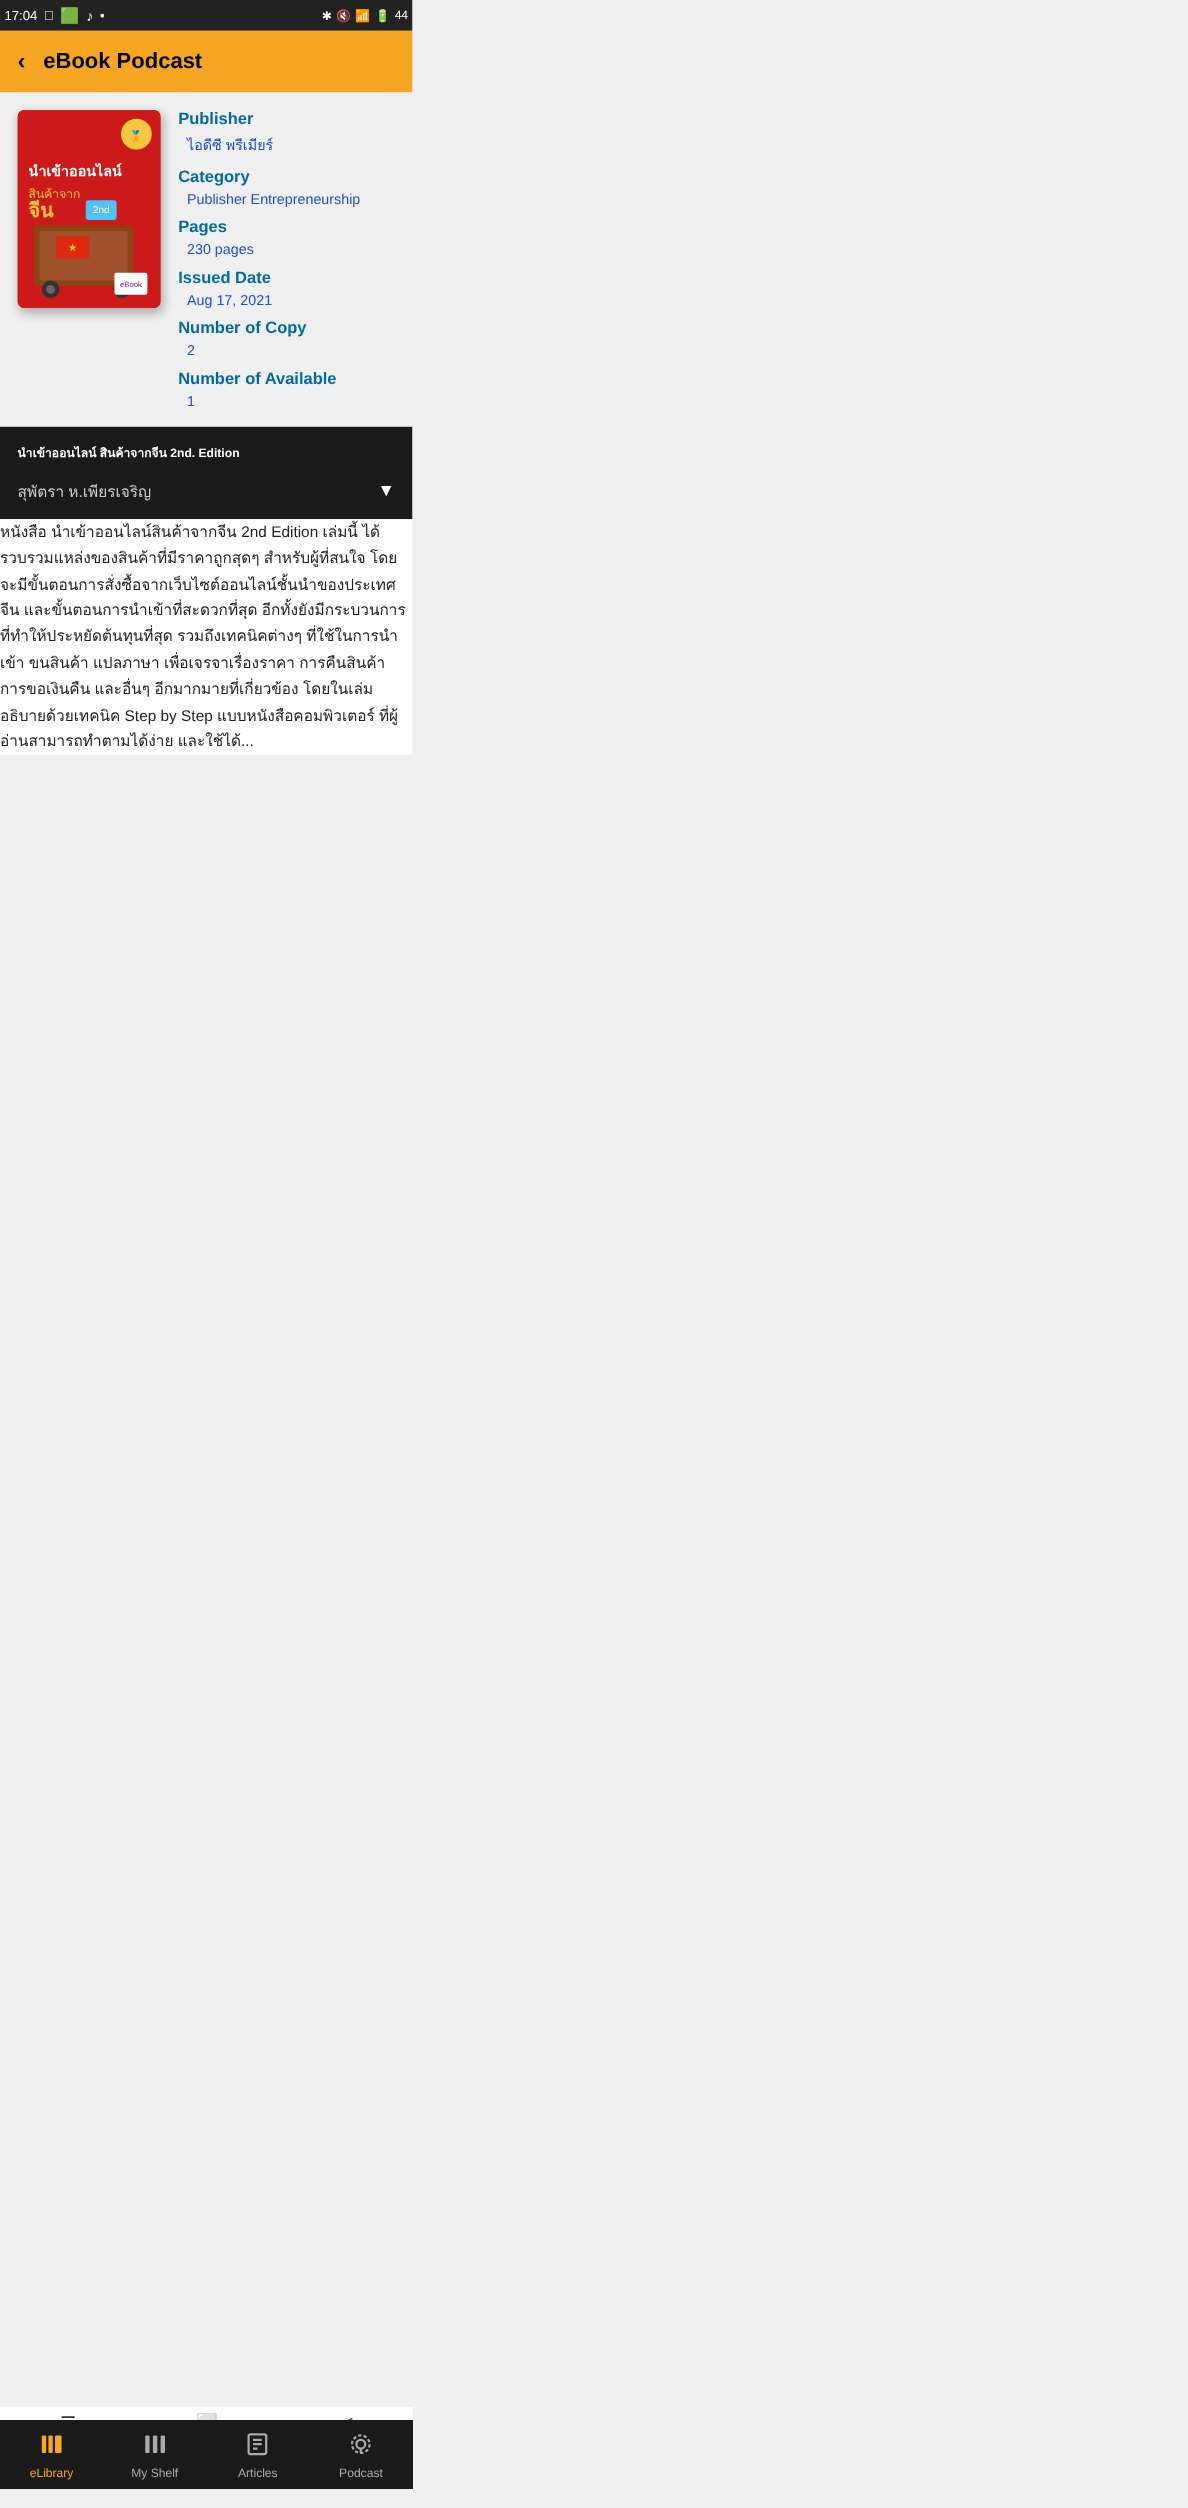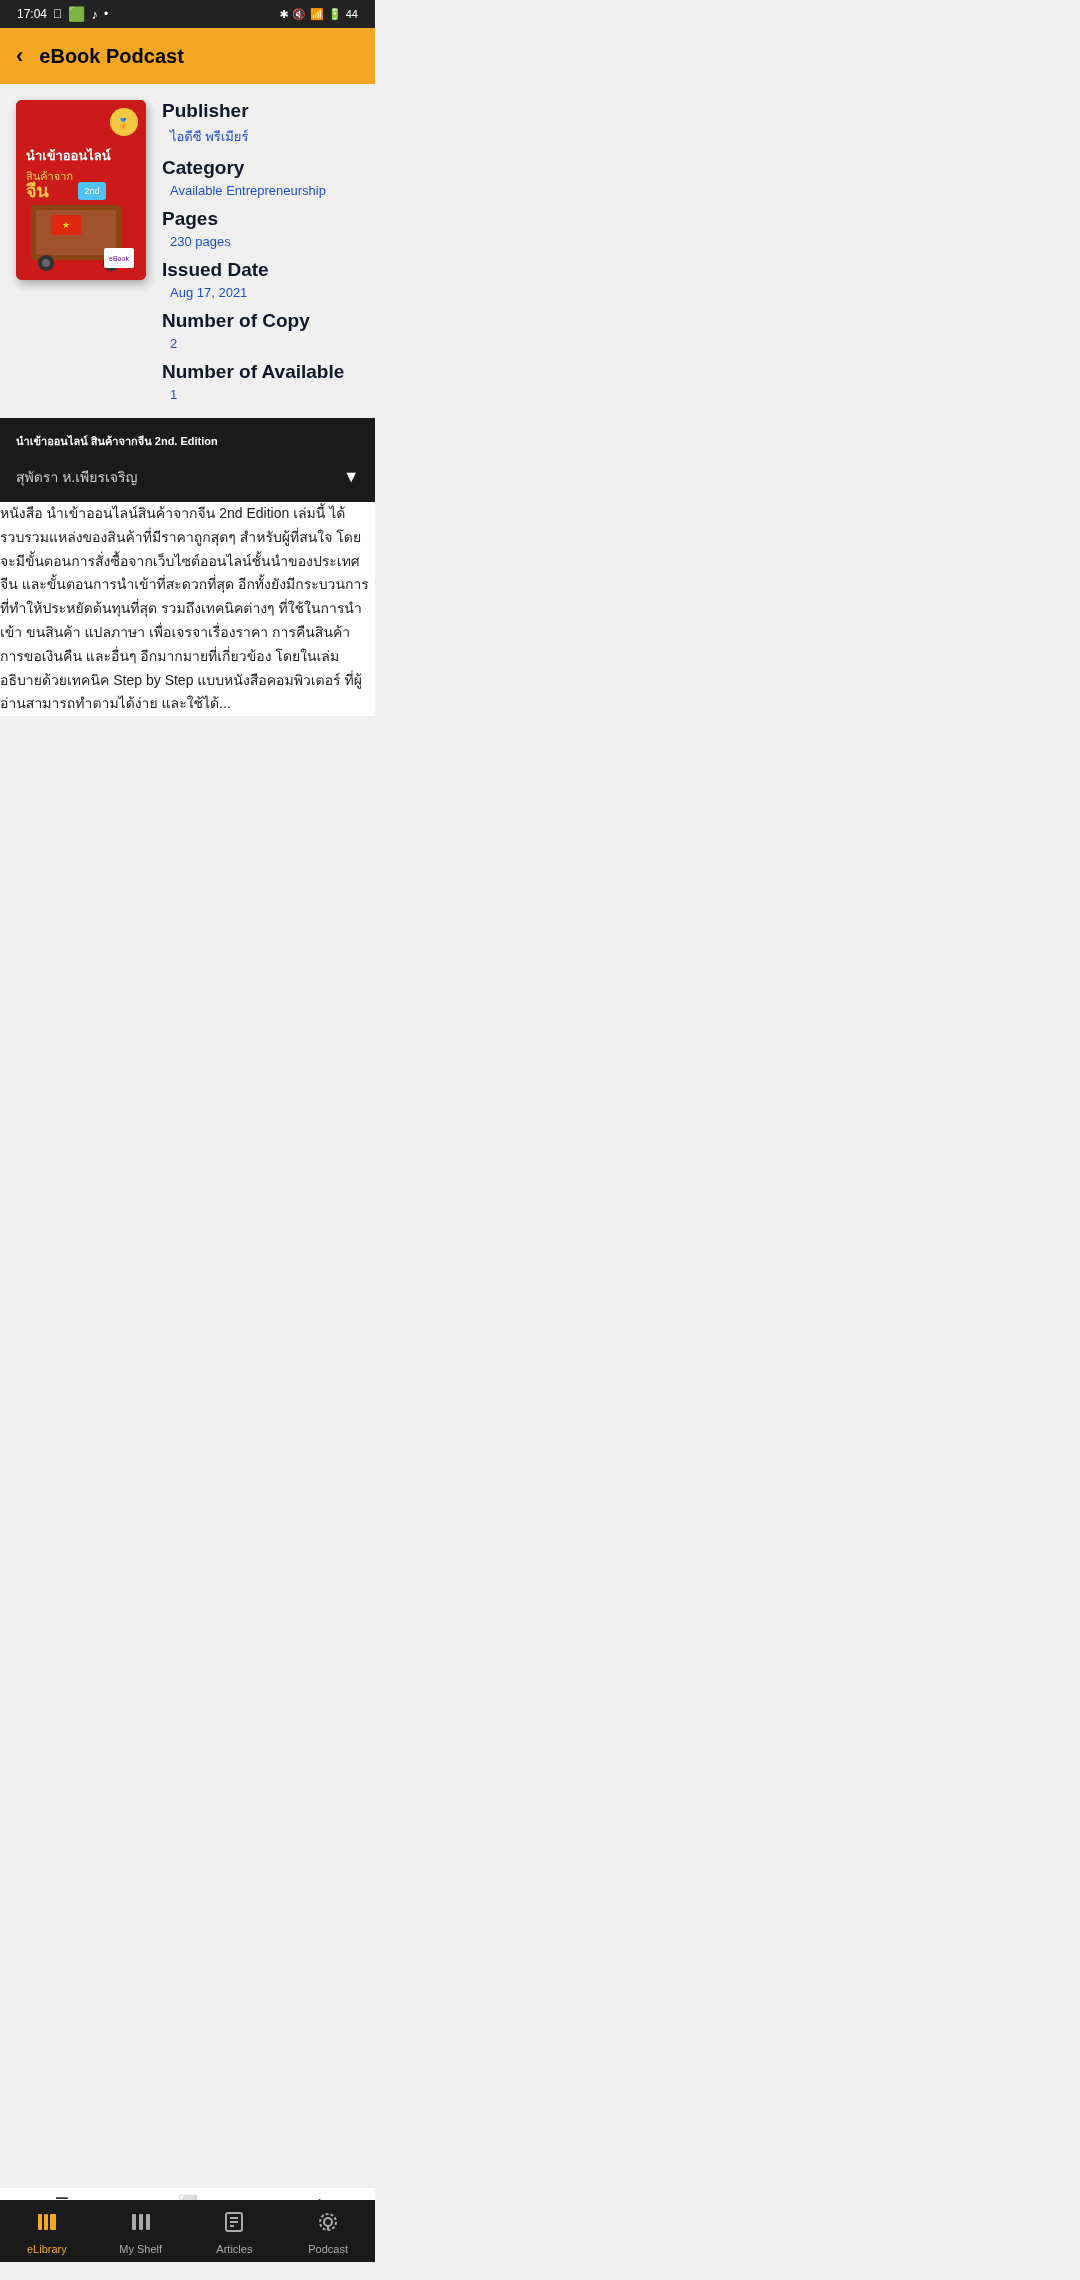--- a/index.html
+++ b/index.html
@@ -12,21 +12,21 @@
       overflow-x: hidden;
     }
 
     
     .status-bar {
       background: #222;
       color: #fff;
       display: flex;
       justify-content: space-between;
       align-items: center;
-      padding: 6px 17px;
+      padding: 6px 4px;
       font-size: 12px;
       height: 28px;
     }
     .status-left { display: flex; align-items: center; gap: 6px; }
     .status-right { display: flex; align-items: center; gap: 4px; font-size: 11px; }
 
     
     .header {
       background: #F5A623;
       display: flex;
@@ -78,23 +78,23 @@
     }
 
     .book-details {
       flex: 1;
       display: flex;
       flex-direction: column;
       gap: 4px;
     }
 
     .detail-label {
-      font-size: 19px;
+      font-size: 15px;
       font-weight: bold;
-      color: #0f172a;
+      color: #0369a1;
       margin-top: 6px;
     }
     .detail-label:first-child { margin-top: 0; }
 
     .detail-value {
       font-size: 13px;
       color: #1d4ed8;
       padding-left: 8px;
     }
 
@@ -237,21 +237,21 @@
         <rect x="88" y="148" width="30" height="20" rx="2" fill="white"></rect>
         <text x="103" y="161" text-anchor="middle" font-size="7" fill="#6a0dad">eBook</text>
       </svg>
     </div>
 
     <div class="book-details">
       <span class="detail-label">Publisher</span>
       <span class="detail-value">ไอดีซี พรีเมียร์</span>
 
       <span class="detail-label">Category</span>
-      <span class="detail-value">Available Entrepreneurship</span>
+      <span class="detail-value">Publisher Entrepreneurship</span>
 
       <span class="detail-label">Pages</span>
       <span class="detail-value">230 pages</span>
 
       <span class="detail-label">Issued Date</span>
       <span class="detail-value">Aug 17, 2021</span>
 
       <span class="detail-label">Number of Copy</span>
       <span class="detail-value">2</span>
 

